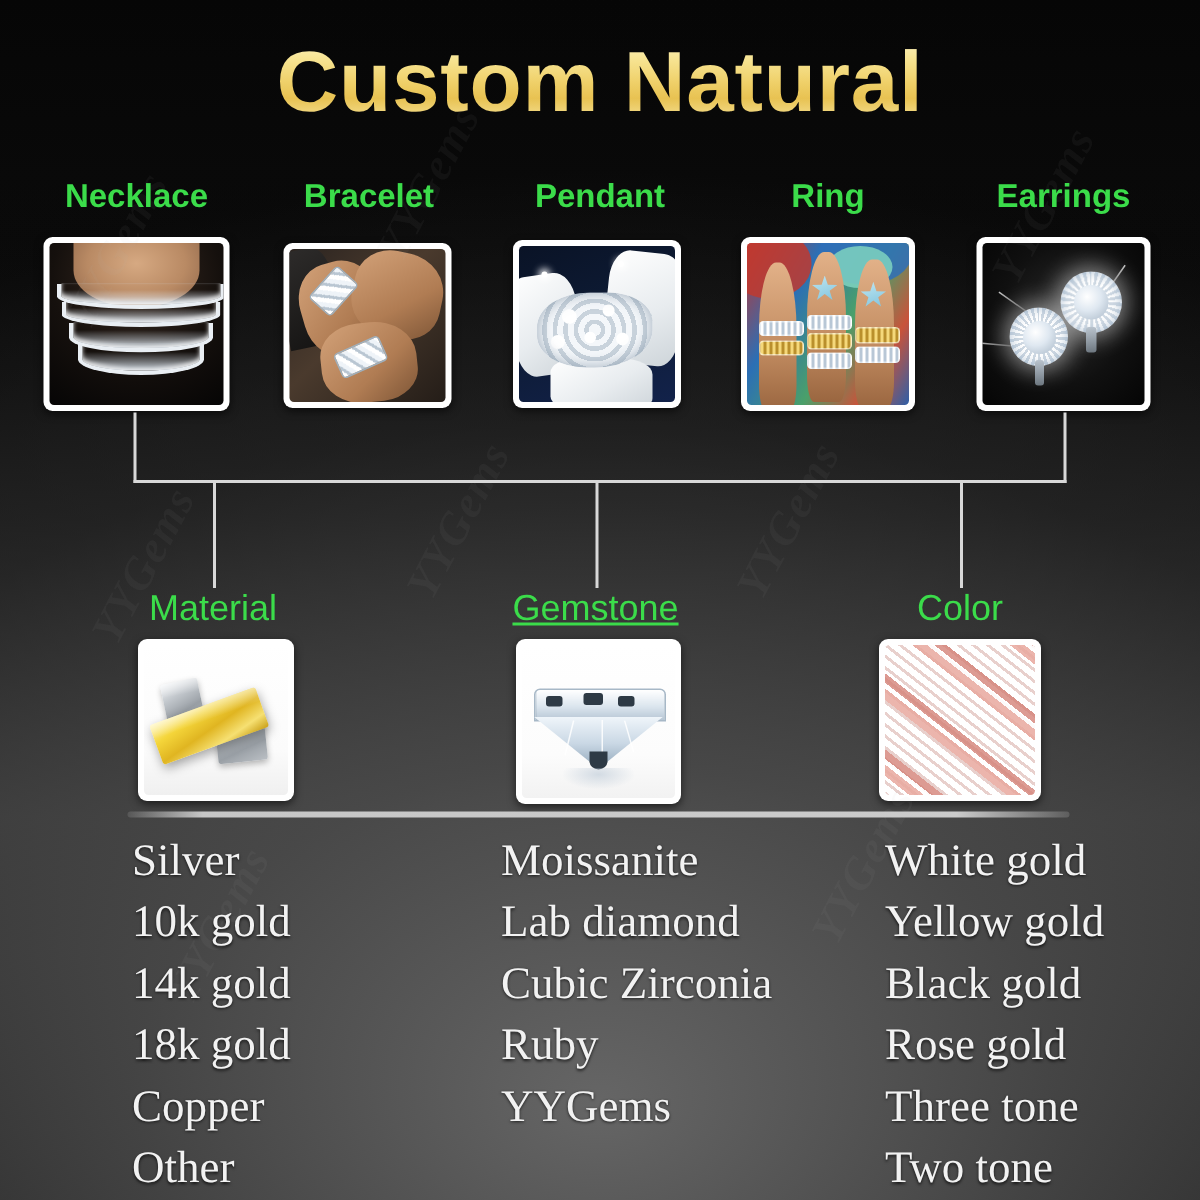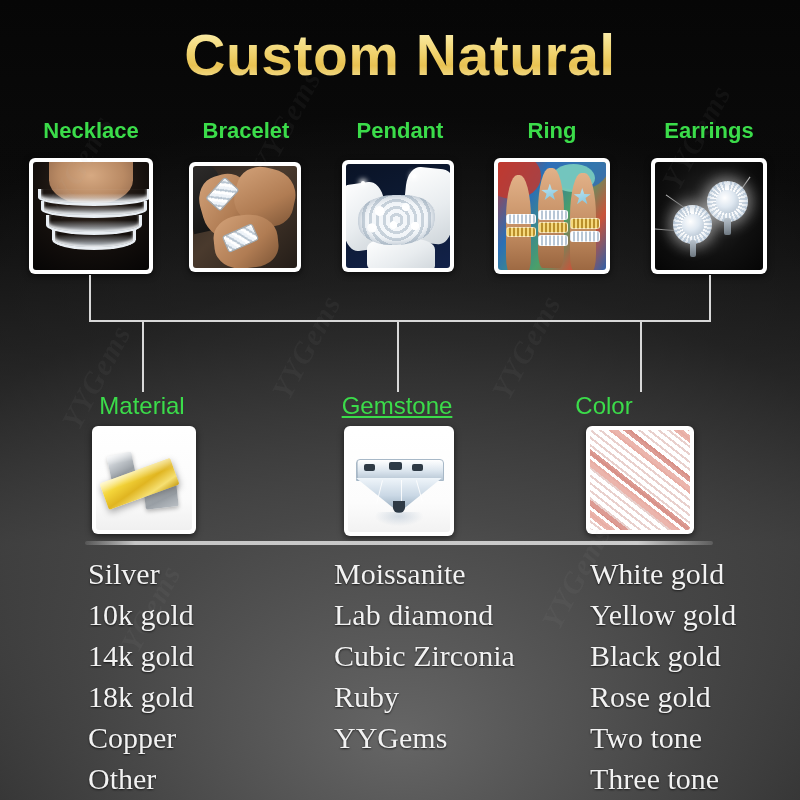--- a/index.html
+++ b/index.html
@@ -458,21 +458,21 @@
       <div class="dia-dark" style="left:63%; top:33%; width:11%; height:7%;"></div>
       <div class="dia-pav"></div>
       <div class="dia-facet" style="left:30%; top:49%; width:1px; height:24%; transform:rotate(14deg);"></div>
       <div class="dia-facet" style="left:52%; top:49%; width:1px; height:26%;"></div>
       <div class="dia-facet" style="left:70%; top:49%; width:1px; height:22%; transform:rotate(-16deg);"></div>
       <div class="dia-dark" style="left:44%; top:70%; width:12%; height:11%; border-radius:0 0 50% 50%;"></div>
       <div class="dia-shadow"></div>
     </div>
   </div>
 
-  <div class="grp-label" style="left:604px; top:392px;">Color</div>
+  <div class="grp-label" style="left:640px; top:392px;">Color</div>
   <div class="thumb" style="left:586px; top:426px; width:108px; height:108px;">
     <div class="pic pic-color"></div>
   </div>
 
   <div class="divider"></div>
 
   <div class="optlist" style="left:88px; top:553px;">
     <div class="opt">Silver</div>
     <div class="opt">10k gold</div>
     <div class="opt">14k gold</div>
@@ -487,17 +487,17 @@
     <div class="opt">Cubic Zirconia</div>
     <div class="opt">Ruby</div>
     <div class="opt">YYGems</div>
   </div>
 
   <div class="optlist" style="left:590px; top:553px;">
     <div class="opt">White gold</div>
     <div class="opt">Yellow gold</div>
     <div class="opt">Black gold</div>
     <div class="opt">Rose gold</div>
+    <div class="opt">Three tone</div>
     <div class="opt">Two tone</div>
-    <div class="opt">Three tone</div>
   </div>
 
 </div>
 
 </body></html>

